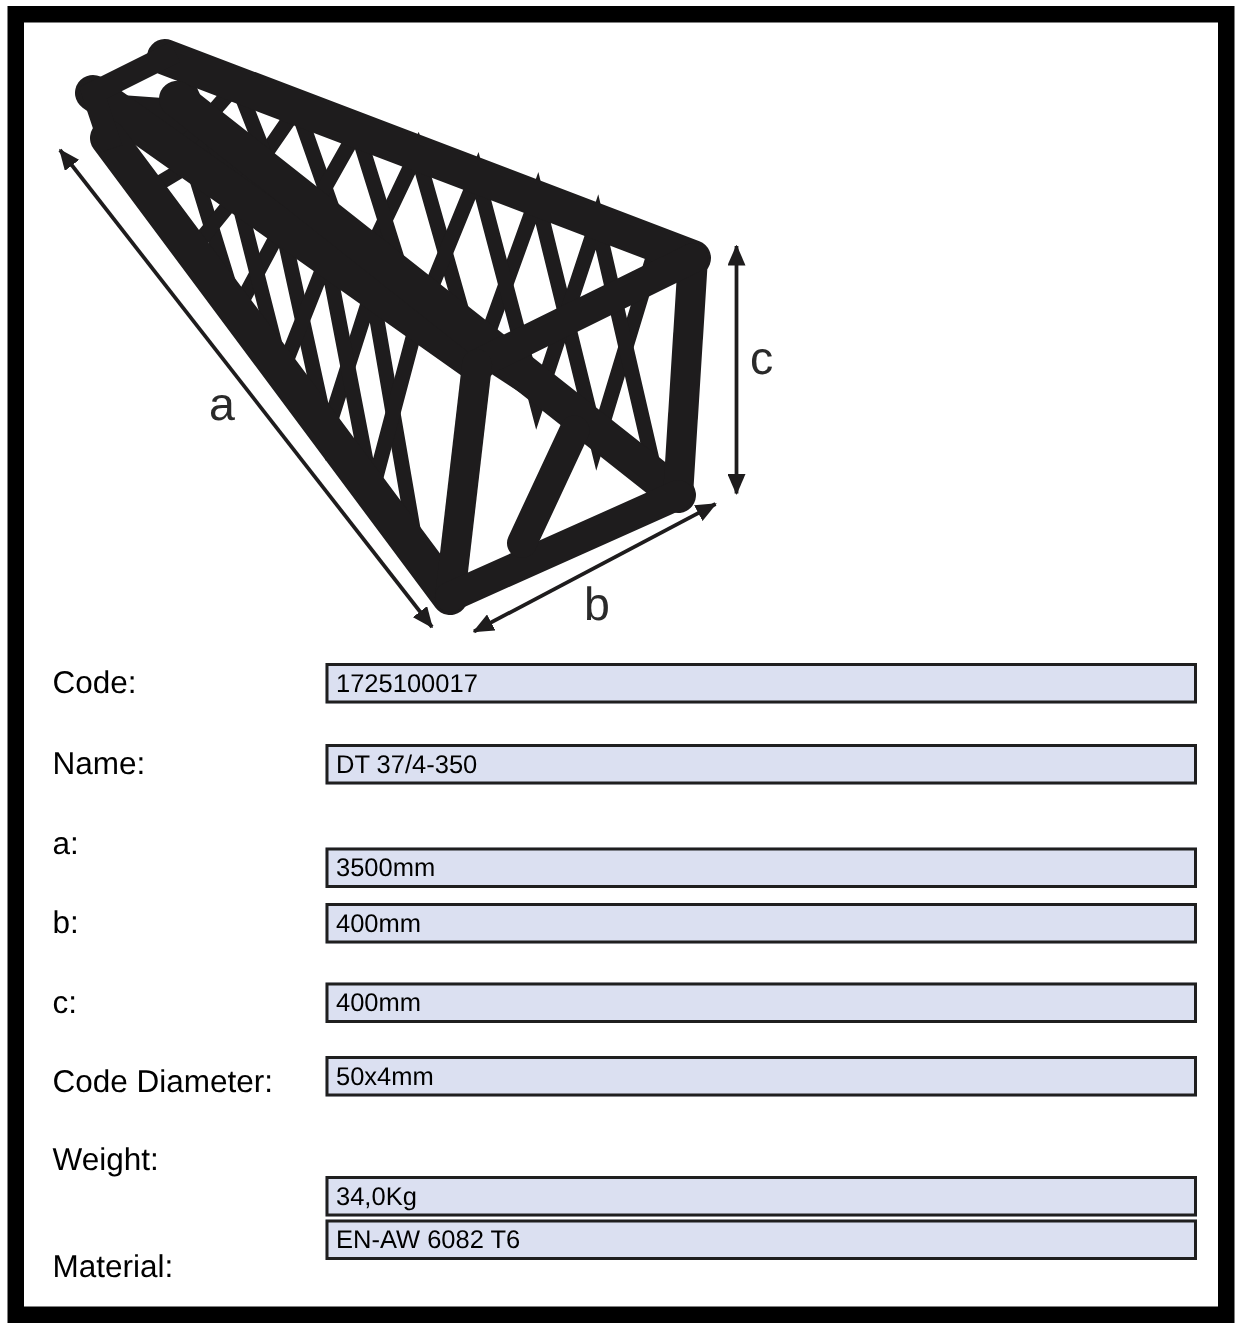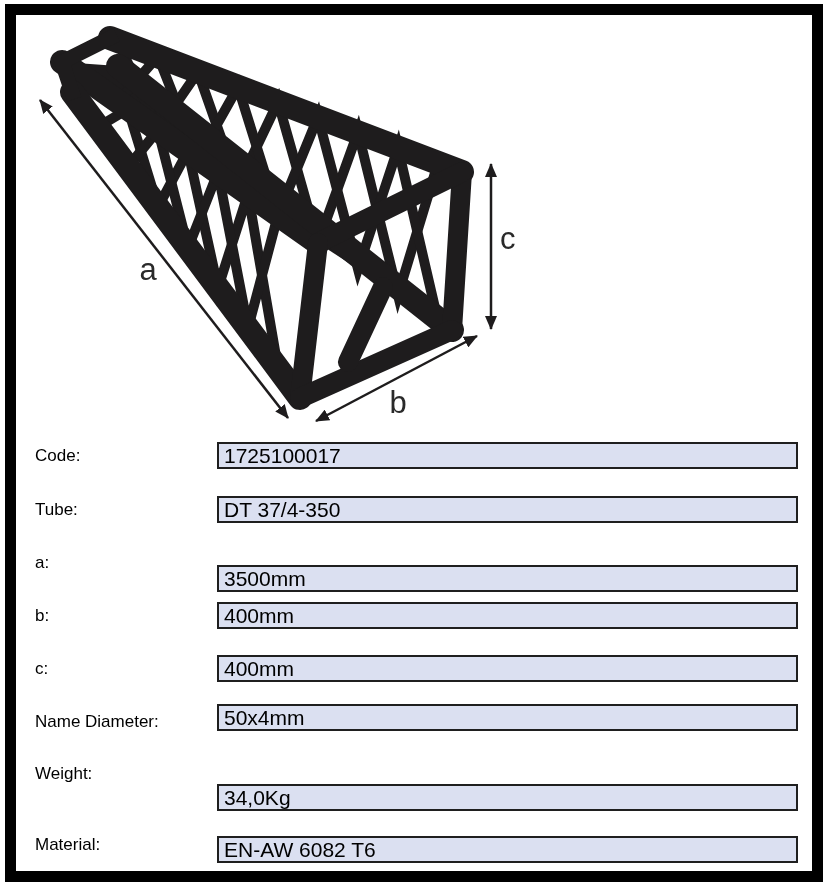--- a/index.html
+++ b/index.html
@@ -7,27 +7,27 @@
     width:828px;height:891px;position:relative;background:#ffffff;
     font-family:"Liberation Sans", sans-serif;overflow:hidden;
   }
   .frame{
     position:absolute;left:5px;top:4px;right:5px;bottom:9px;
     border:11px solid #000000;
   }
   .truss-wrap{position:absolute;left:18px;top:12px;width:520px;height:428px;}
   .field-label{
     position:absolute;left:35px;height:27px;line-height:27px;
-    font-size:17px;color:#000000;white-space:nowrap;
+    font-size:21px;color:#000000;white-space:nowrap;
   }
   .value-box{
     position:absolute;left:217px;width:581px;height:27px;
     box-sizing:border-box;border:2px solid #1f1f1f;background:#dbe0f1;
     display:flex;align-items:center;padding-left:5px;
-    font-size:21px;color:#000000;white-space:nowrap;
+    font-size:17px;color:#000000;white-space:nowrap;
   }
 </style>
 </head>
 <body>
 
 <div class="frame"></div>
 
 <div class="truss-wrap">
   <svg width="520" height="428" viewBox="0 0 520 428">
     <defs>
@@ -72,46 +72,46 @@
       <text x="482" y="237" text-anchor="start">c</text>
     </g>
   </svg>
 </div>
 
 <div class="field-label" style="top:442px">Code:</div>
 <div class="value-box" style="top:442px">
     <span>1725100017</span>
   </div>
 
-<div class="field-label" style="top:496px">Tube:</div>
+<div class="field-label" style="top:496px">Name:</div>
 <div class="value-box" style="top:496px">
     <span>DT 37/4-350</span>
   </div>
 
 <div class="field-label" style="top:549px">a:</div>
 <div class="value-box" style="top:565px">
     <span>3500mm</span>
   </div>
 
 <div class="field-label" style="top:602px">b:</div>
 <div class="value-box" style="top:602px">
     <span>400mm</span>
   </div>
 
 <div class="field-label" style="top:655px">c:</div>
 <div class="value-box" style="top:655px">
     <span>400mm</span>
   </div>
 
-<div class="field-label" style="top:708px">Name Diameter:</div>
+<div class="field-label" style="top:708px">Code Diameter:</div>
 <div class="value-box" style="top:704px">
     <span>50x4mm</span>
   </div>
 
 <div class="field-label" style="top:760px">Weight:</div>
 <div class="value-box" style="top:784px">
     <span>34,0Kg</span>
   </div>
 
 <div class="field-label" style="top:831px">Material:</div>
-<div class="value-box" style="top:836px">
+<div class="value-box" style="top:813px">
     <span>EN-AW 6082 T6</span>
   </div>
 
 </body></html>

